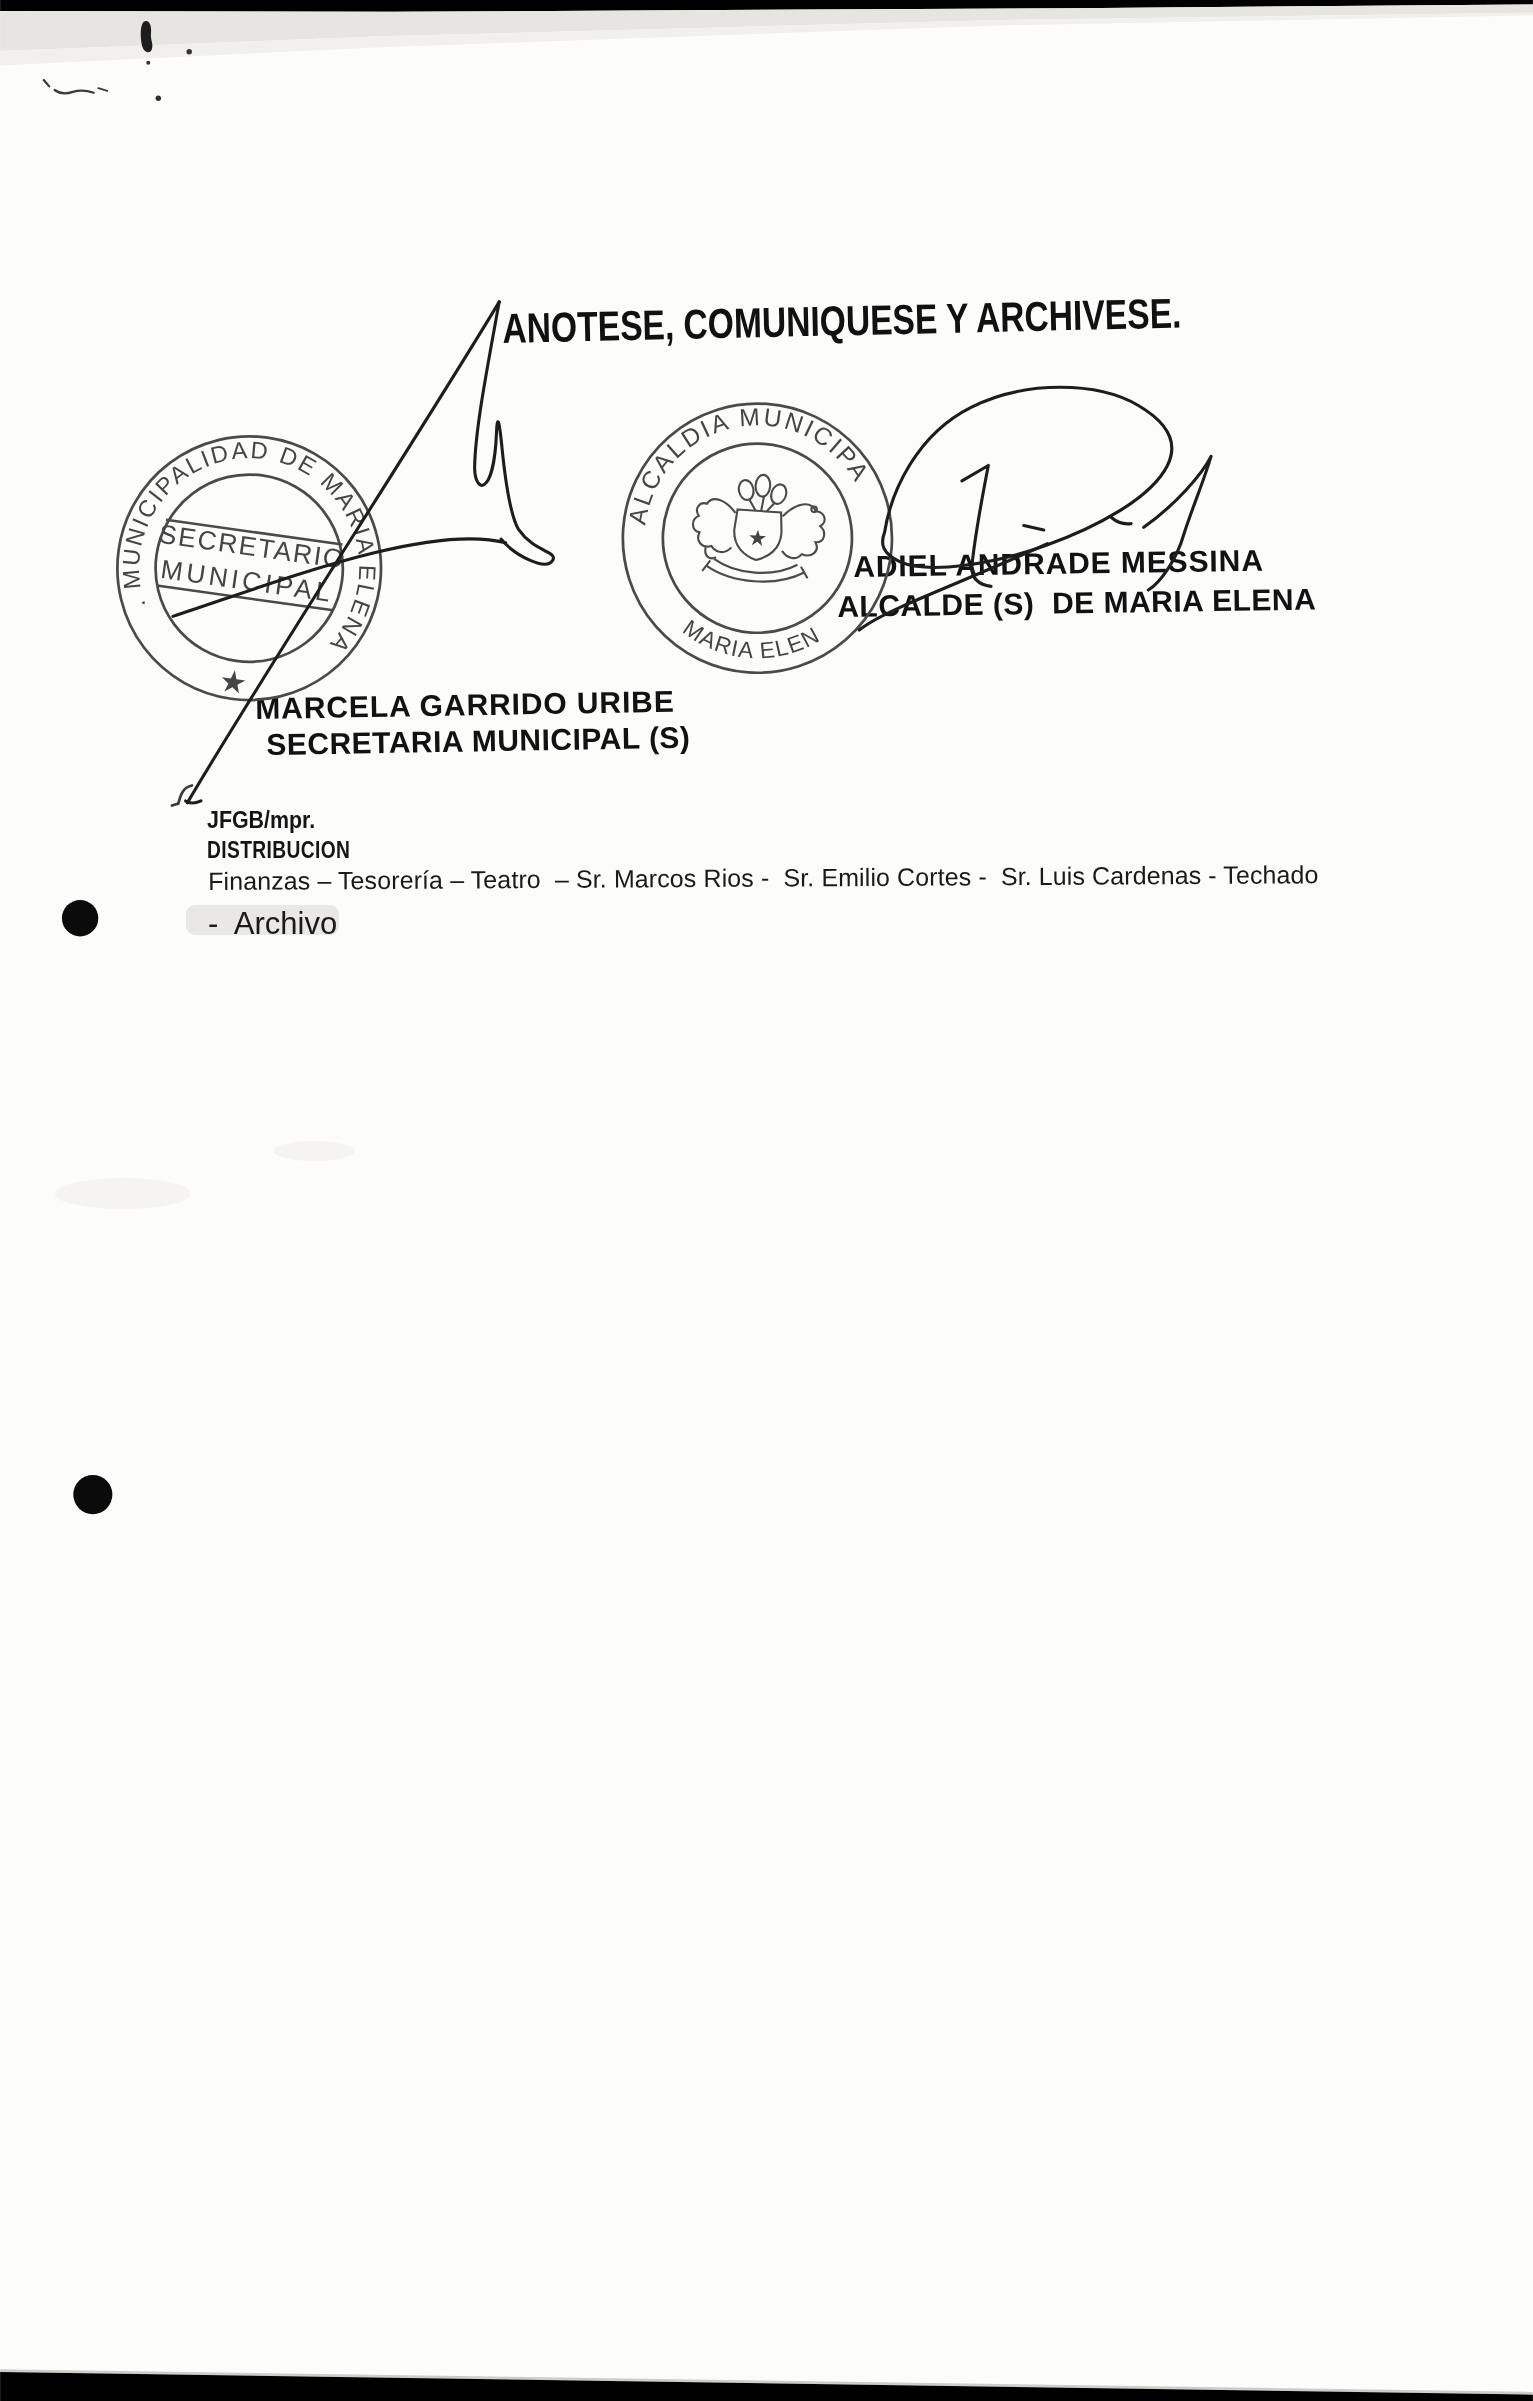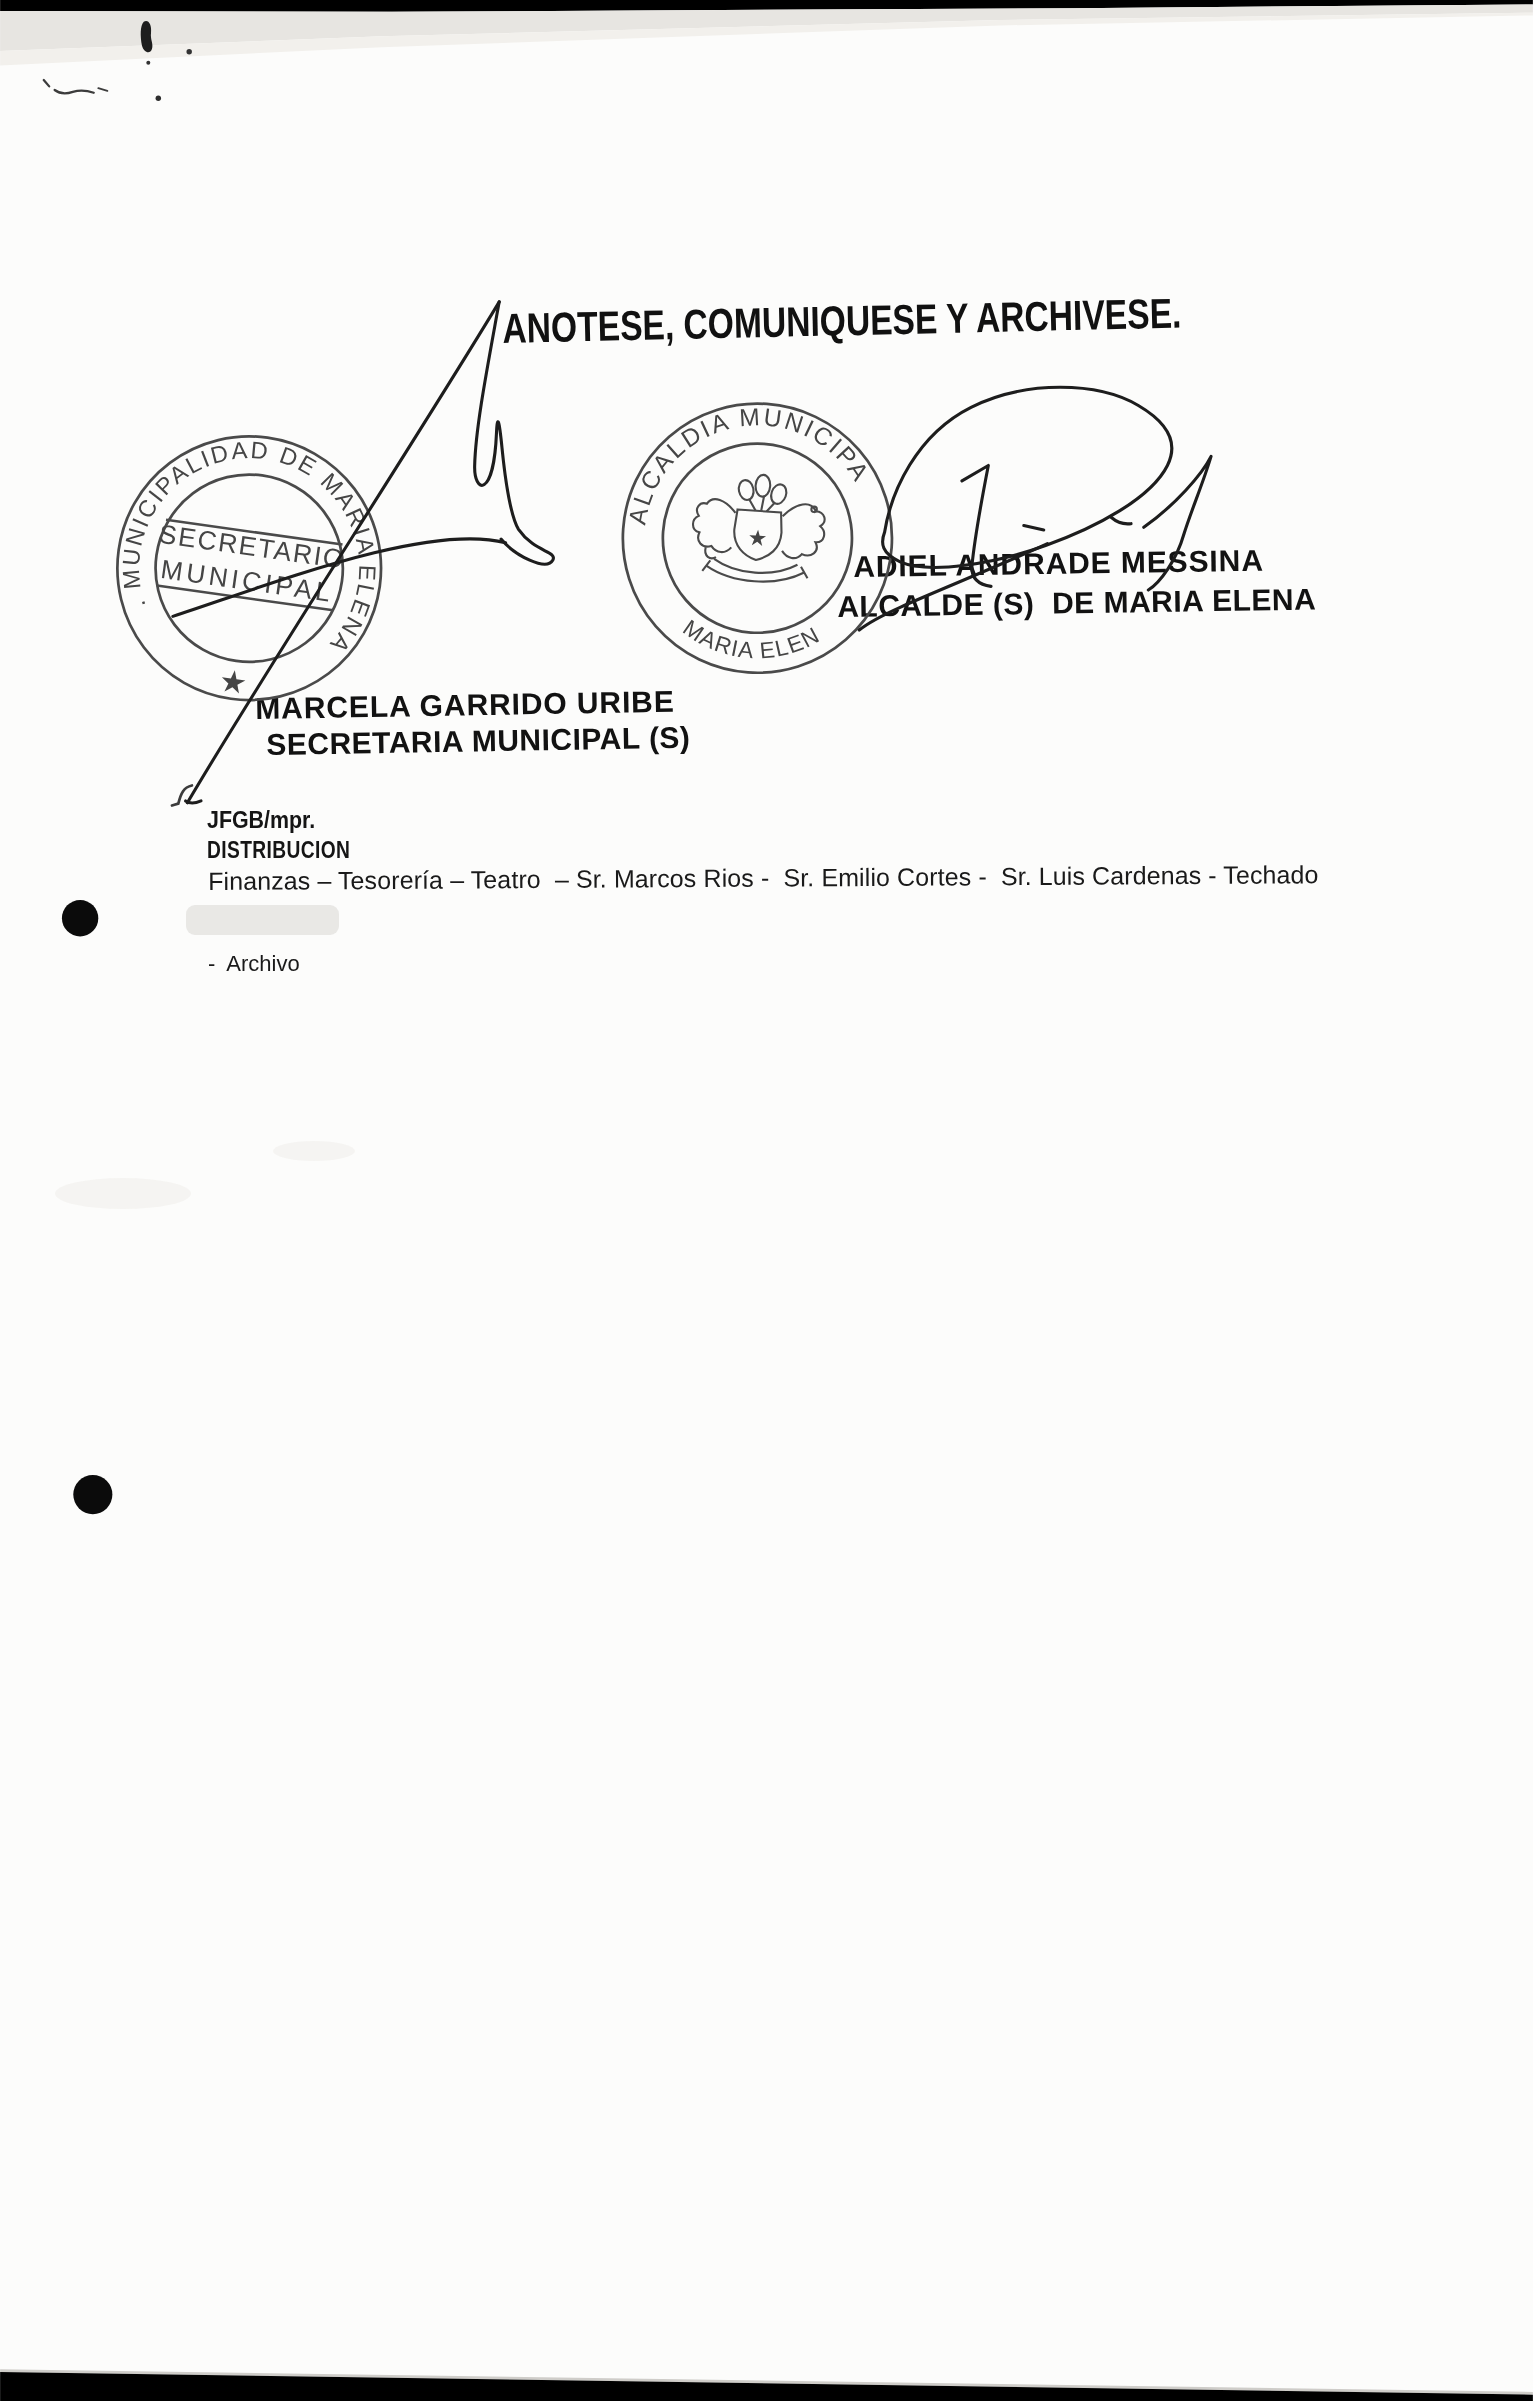--- a/index.html
+++ b/index.html
@@ -36,21 +36,21 @@
 
   <div class="abs txt name-line" style="left:853px;top:551px;transform:rotate(-0.9deg);letter-spacing:0.9px;">ADIEL ANDRADE MESSINA</div>
   <div class="abs txt name-line pre" style="left:837px;top:591px;transform:rotate(-0.9deg);letter-spacing:0.5px;">ALCALDE (S)  DE MARIA ELENA</div>
 
   <div class="abs txt name-line" style="left:255px;top:693px;transform:rotate(-1deg);letter-spacing:0.9px;">MARCELA GARRIDO URIBE</div>
   <div class="abs txt name-line" style="left:266px;top:729px;transform:rotate(-1deg);letter-spacing:0.5px;">SECRETARIA MUNICIPAL (S)</div>
 
   <div class="abs txt small-bold" style="left:207px;top:807px;transform:scaleX(0.87);">JFGB/mpr.</div>
   <div class="abs txt small-bold" style="left:207px;top:837px;transform:scaleX(0.78);letter-spacing:0.5px;">DISTRIBUCION</div>
   <div class="abs txt dist-line pre" style="left:208px;top:868px;transform:rotate(-0.35deg);letter-spacing:0.1px;">Finanzas – Tesorería – Teatro  – Sr. Marcos Rios -  Sr. Emilio Cortes -  Sr. Luis Cardenas - Techado</div>
-  <div class="abs txt dist-line pre" style="left:208px;top:952px;font-size:22px;">-  Archivo</div>
+  <div class="abs txt dist-line pre" style="left:208px;top:908px;font-size:31px;">-  Archivo</div>
 
   <svg width="1533" height="2401" viewBox="0 0 1686 2641">
 
     <path d="M0,0 H1686 V5 L1180,9 L430,13 L0,12 Z" fill="#000"></path>
     <path d="M0,12 L430,13 L1180,9 L1686,5 L1686,14 L1100,22 L420,40 L0,56 Z" fill="#e7e5e1"></path>
     <path d="M0,56 L420,40 L1100,22 L1686,14 L1686,17 L1100,28 L420,52 L0,72 Z" fill="#f2f0ec"></path>
 
     <path d="M0,2606 L1686,2631 L1686,2634 L0,2609 Z" fill="#cfcdc9"></path>
     <path d="M0,2609 L1686,2634 L1686,2641 L0,2641 Z" fill="#000"></path>
 

